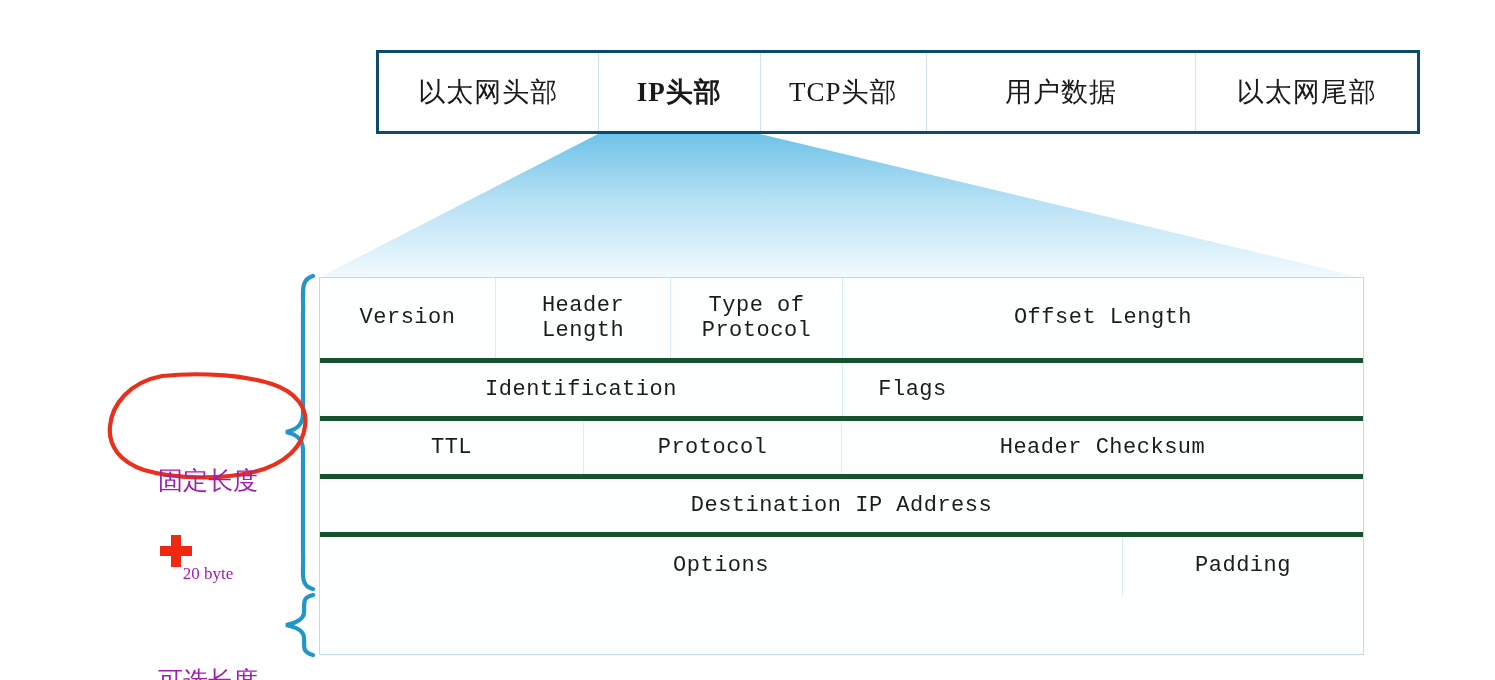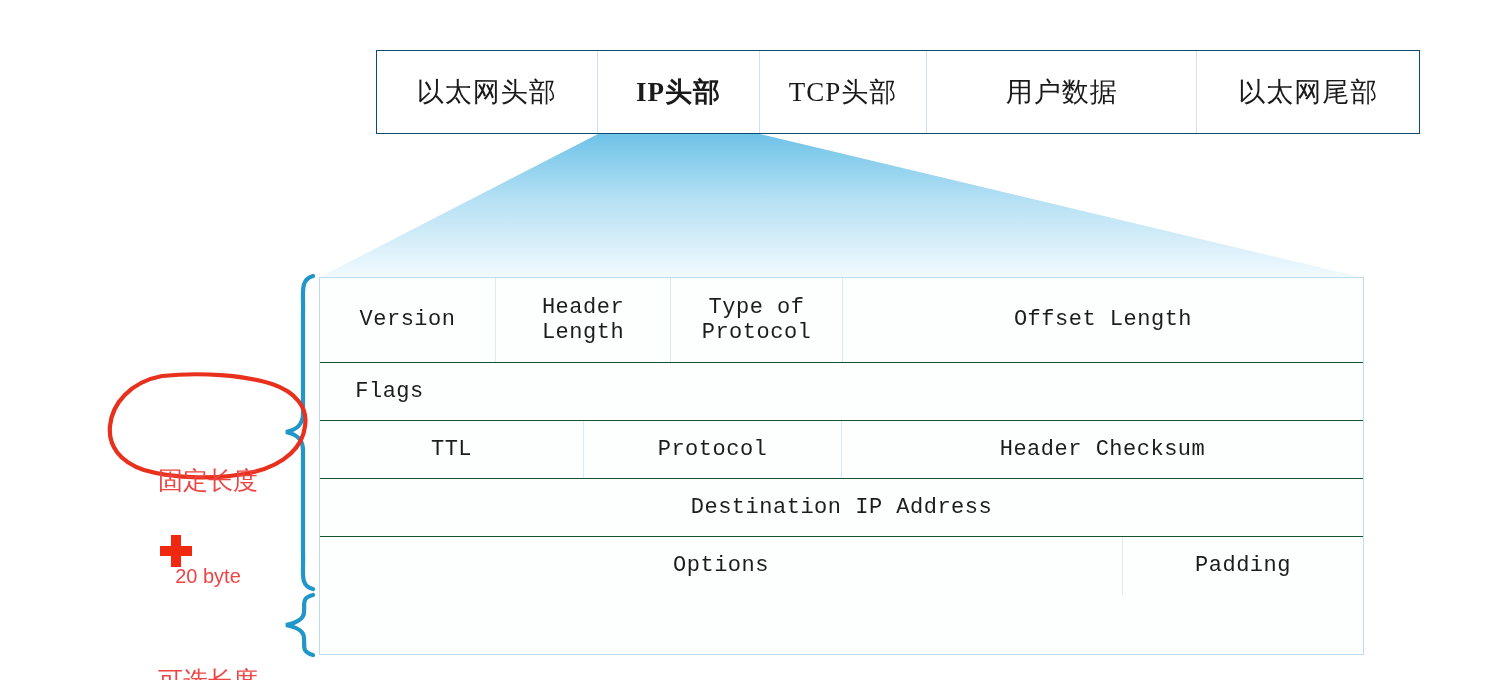--- a/index.html
+++ b/index.html
@@ -19,21 +19,21 @@
   }
 
   
   #frame-strip {
     position: absolute;
     left: 376px;
     top: 50px;
     width: 1044px;
     height: 84px;
     display: flex;
-    border: 1px solid #0c4a6e;
+    border: 3px solid #0c4a6e;
     box-sizing: border-box;
     background: #ffffff;
   }
   .frame-cell {
     display: flex;
     align-items: center;
     justify-content: center;
     border-right: 1px solid #cfe4f0;
     box-sizing: border-box;
     font-family: "Liberation Serif", serif;
@@ -72,21 +72,21 @@
     width: 1045px;
     height: 378px;
     border: 1px solid #bcdcef;
     box-sizing: border-box;
     background: #fdfefe;
   }
   .ip-row {
     display: flex;
     width: 100%;
     box-sizing: border-box;
-    border-bottom: 1px solid #14532d;
+    border-bottom: 5px solid #14532d;
   }
   .ip-row:last-child { border-bottom: none; }
   .ip-row.tall { height: 85px; }
   .ip-row.std  { height: 58px; }
   .ip-cell {
     display: flex;
     align-items: center;
     justify-content: center;
     text-align: center;
     border-right: 1px solid #d6ecf7;
@@ -109,21 +109,21 @@
     position: absolute;
     left: 104px;
     top: 370px;
     width: 210px;
     height: 112px;
   }
 
   .annot-label {
     position: absolute;
     text-align: center;
-    color: #ef4444;
+    color: #a21caf;
     white-space: pre;
   }
   #label-fixed {
     left: 128px;
     top: 398px;
     width: 160px;
     font-family: "Liberation Serif", serif;
     font-size: 25px;
     line-height: 1.32;
   }
@@ -131,22 +131,22 @@
     left: 128px;
     top: 598px;
     width: 160px;
     font-family: "Liberation Serif", serif;
     font-size: 25px;
     line-height: 1.32;
   }
   .annot-line-1 { display: block; }
   .annot-line-2 {
     display: block;
-    font-family: Liberation Sans, sans-serif;
-    font-size: 20px;
+    font-family: Liberation Serif, serif;
+    font-size: 17px;
   }
 
   #plus-icon {
     position: absolute;
     left: 158px;
     top: 533px;
     width: 36px;
     height: 36px;
   }
 </style>
@@ -179,20 +179,21 @@
     <div class="ip-row tall">
       <div class="ip-cell" style="width:176px">Version</div>
       <div class="ip-cell" style="width:175px">Header
 Length</div>
       <div class="ip-cell" style="width:172px">Type of
 Protocol</div>
       <div class="ip-cell" style="width:520px">Offset Length</div>
     </div>
 
     <div class="ip-row std">
+      <div class="ip-cell" style="width:523px">Identification</div>
       <div class="ip-cell" style="width:139px">Flags</div>
     </div>
 
     <div class="ip-row std">
       <div class="ip-cell" style="width:264px">TTL</div>
       <div class="ip-cell" style="width:258px">Protocol</div>
       <div class="ip-cell" style="width:521px">Header Checksum</div>
     </div>
 
 

